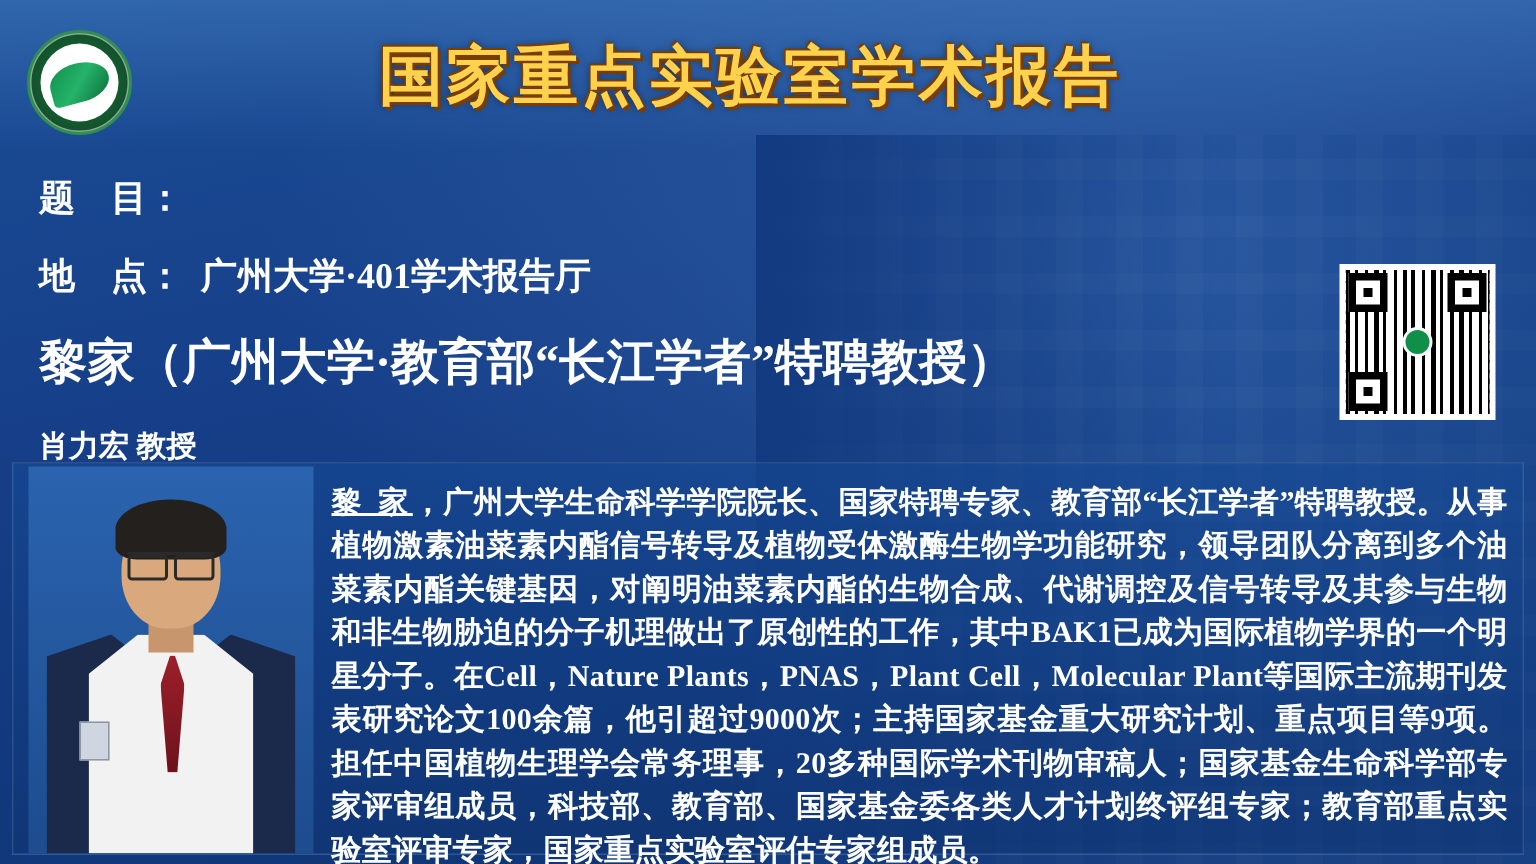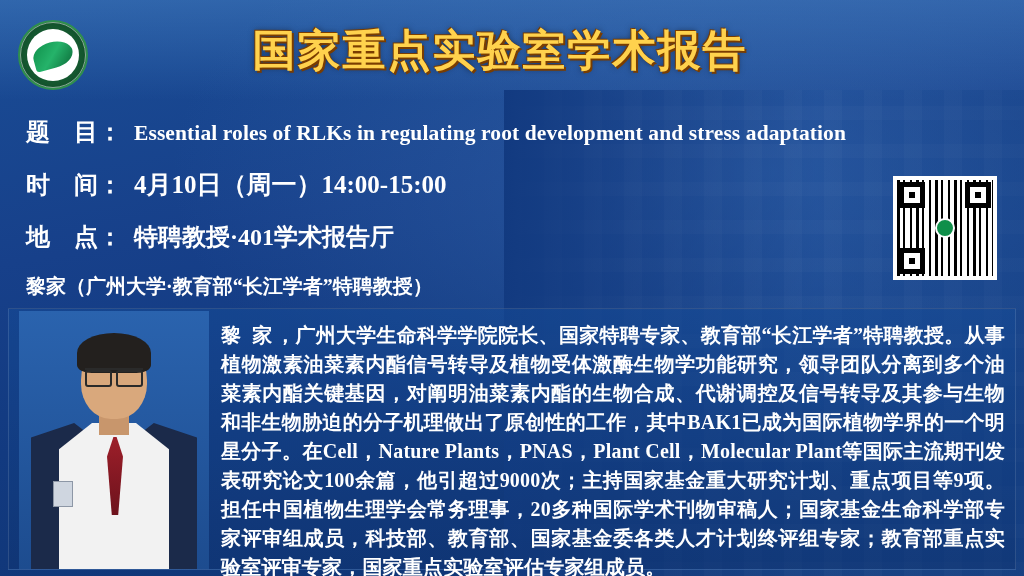--- a/index.html
+++ b/index.html
@@ -80,21 +80,21 @@
     letter-spacing: 0px;
   }
   .value { font-size: 23px; font-weight: bold; color: #ffffff; }
   #row-topic .value {
     font-size: 21.5px;
     font-family: "Liberation Serif", serif;
     letter-spacing: 0.1px;
   }
   #row-time .value { font-size: 25px; }
   #row-place .value { font-size: 24px; }
-  #row-speaker .value { font-size: 20px; font-family: Liberation Serif, serif; }
+  #row-speaker .value { font-size: 32px; font-family: Liberation Serif, serif; }
   #row-host .value { font-size: 20px; }
 
   
   #qr {
     position: absolute; right: 27px; top: 176px;
     width: 104px; height: 104px;
     background: #ffffff; padding: 4px;
   }
   #qr .code {
     width: 100%; height: 100%;
@@ -174,21 +174,21 @@
     position:absolute; left:34px; top:170px; width:20px; height:26px;
     background:#cfd6e0; border:1px solid #8d97a6;
   }
 
   #bio-text {
     position: absolute; left: 212px; top: 12px; right: 10px;
     font-size: 20px; line-height: 29px; font-weight: bold;
     text-align: justify; color: #ffffff;
     letter-spacing: 0.2px;
   }
-  #bio-text .name { letter-spacing: 3px; }
+  #bio-text .name { letter-spacing: 3px; text-decoration: underline; }
 </style>
 </head>
 <body>
 
 <div id="poster">
 
   <div id="bg-glow"></div>
   <div id="bg-photo"></div>
 
   <div id="logo">
@@ -197,31 +197,26 @@
       <div class="leaf"></div>
     </div>
   </div>
 
   <div id="title">国家重点实验室学术报告</div>
 
   <div id="info">
 
     <div class="row" id="row-topic">
       <div class="label">题　目：</div>
-      <div class="value">Essential roles of RLKs in regulating root development and stress adaptation</div>
-    </div>
-
-    <div class="row" id="row-time">
-      <div class="label">时　间：</div>
-      <div class="value">4月10日（周一）14:00-15:00</div>
-    </div>
+    </div>
+
 
     <div class="row" id="row-place">
       <div class="label">地　点：</div>
-      <div class="value">特聘教授·401学术报告厅</div>
+      <div class="value">广州大学·401学术报告厅</div>
     </div>
 
     <div class="row" id="row-speaker">
       <div class="value">黎家（广州大学·教育部“长江学者”特聘教授）</div>
     </div>
 
     <div class="row" id="row-host">
       <div class="value">肖力宏 教授</div>
     </div>
 

